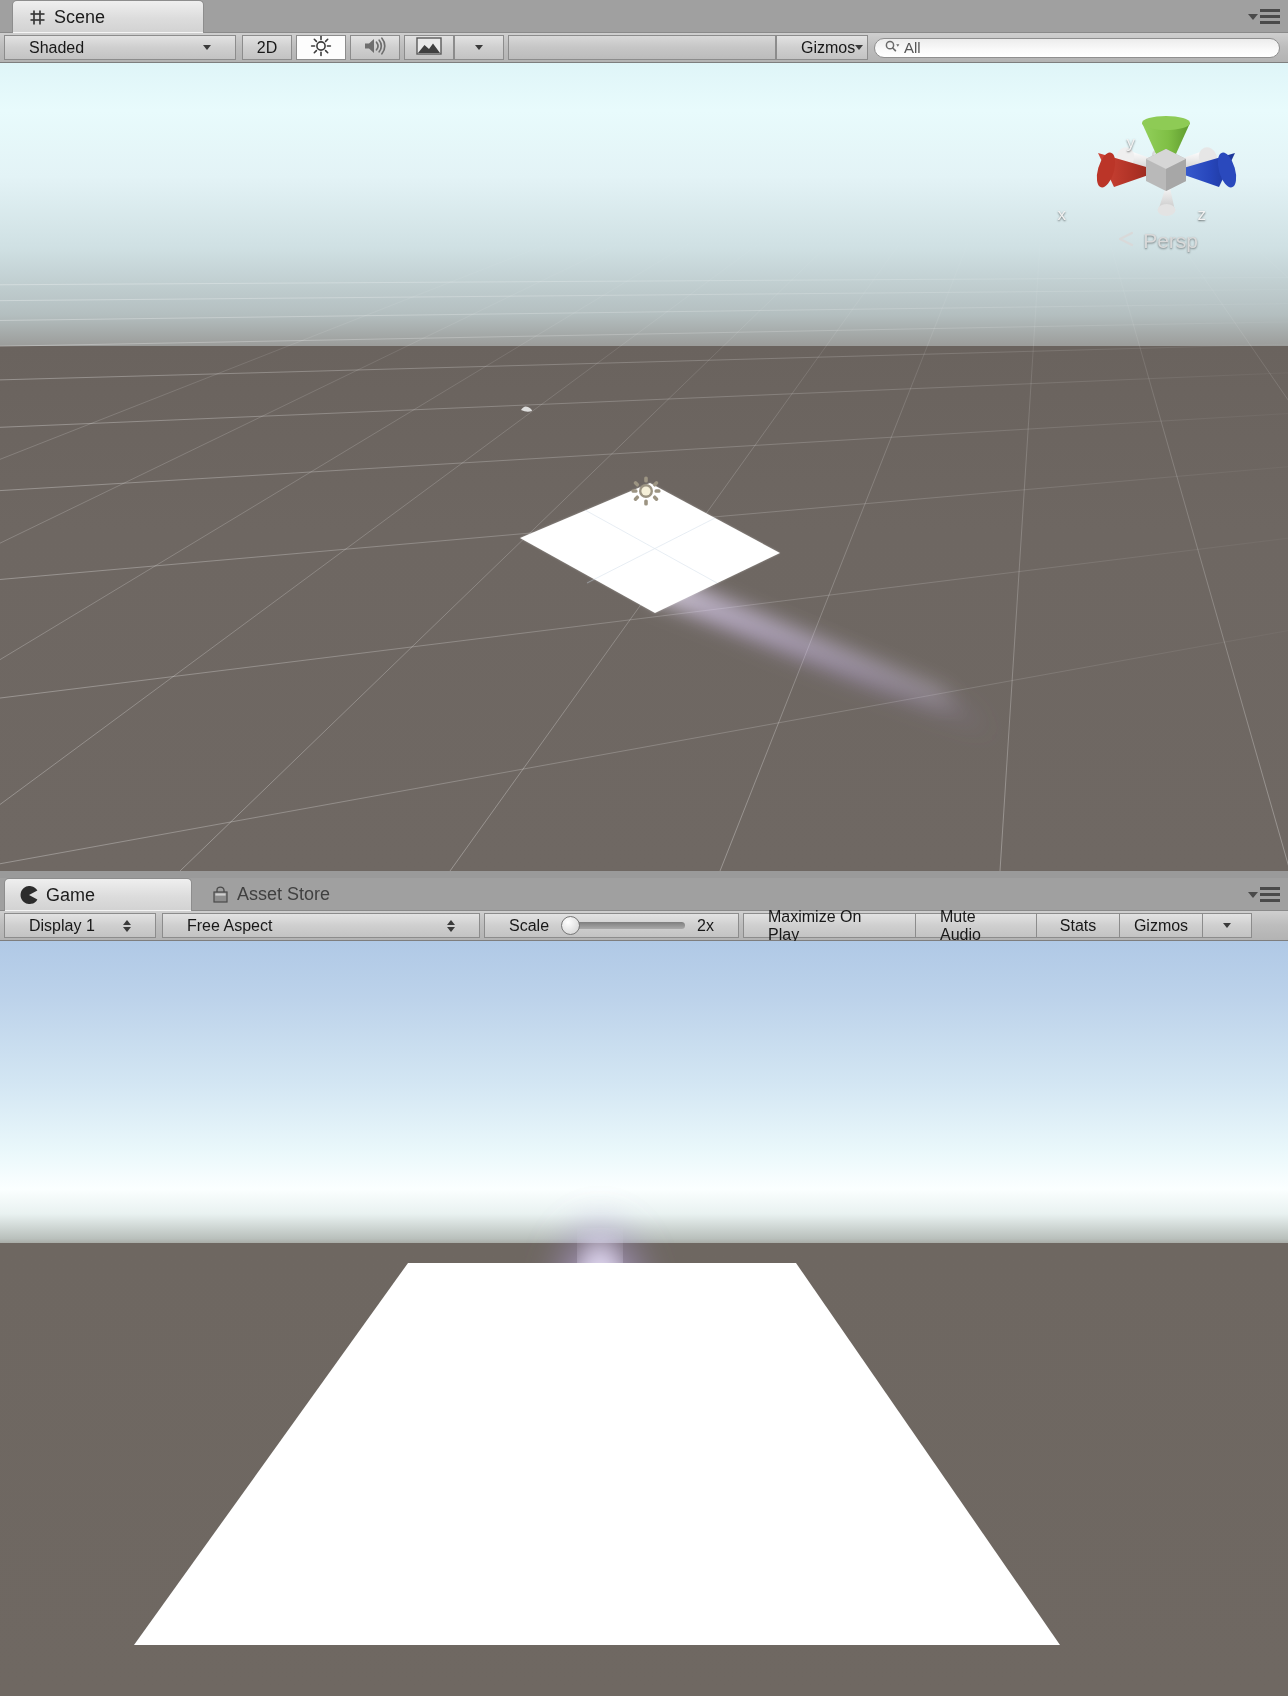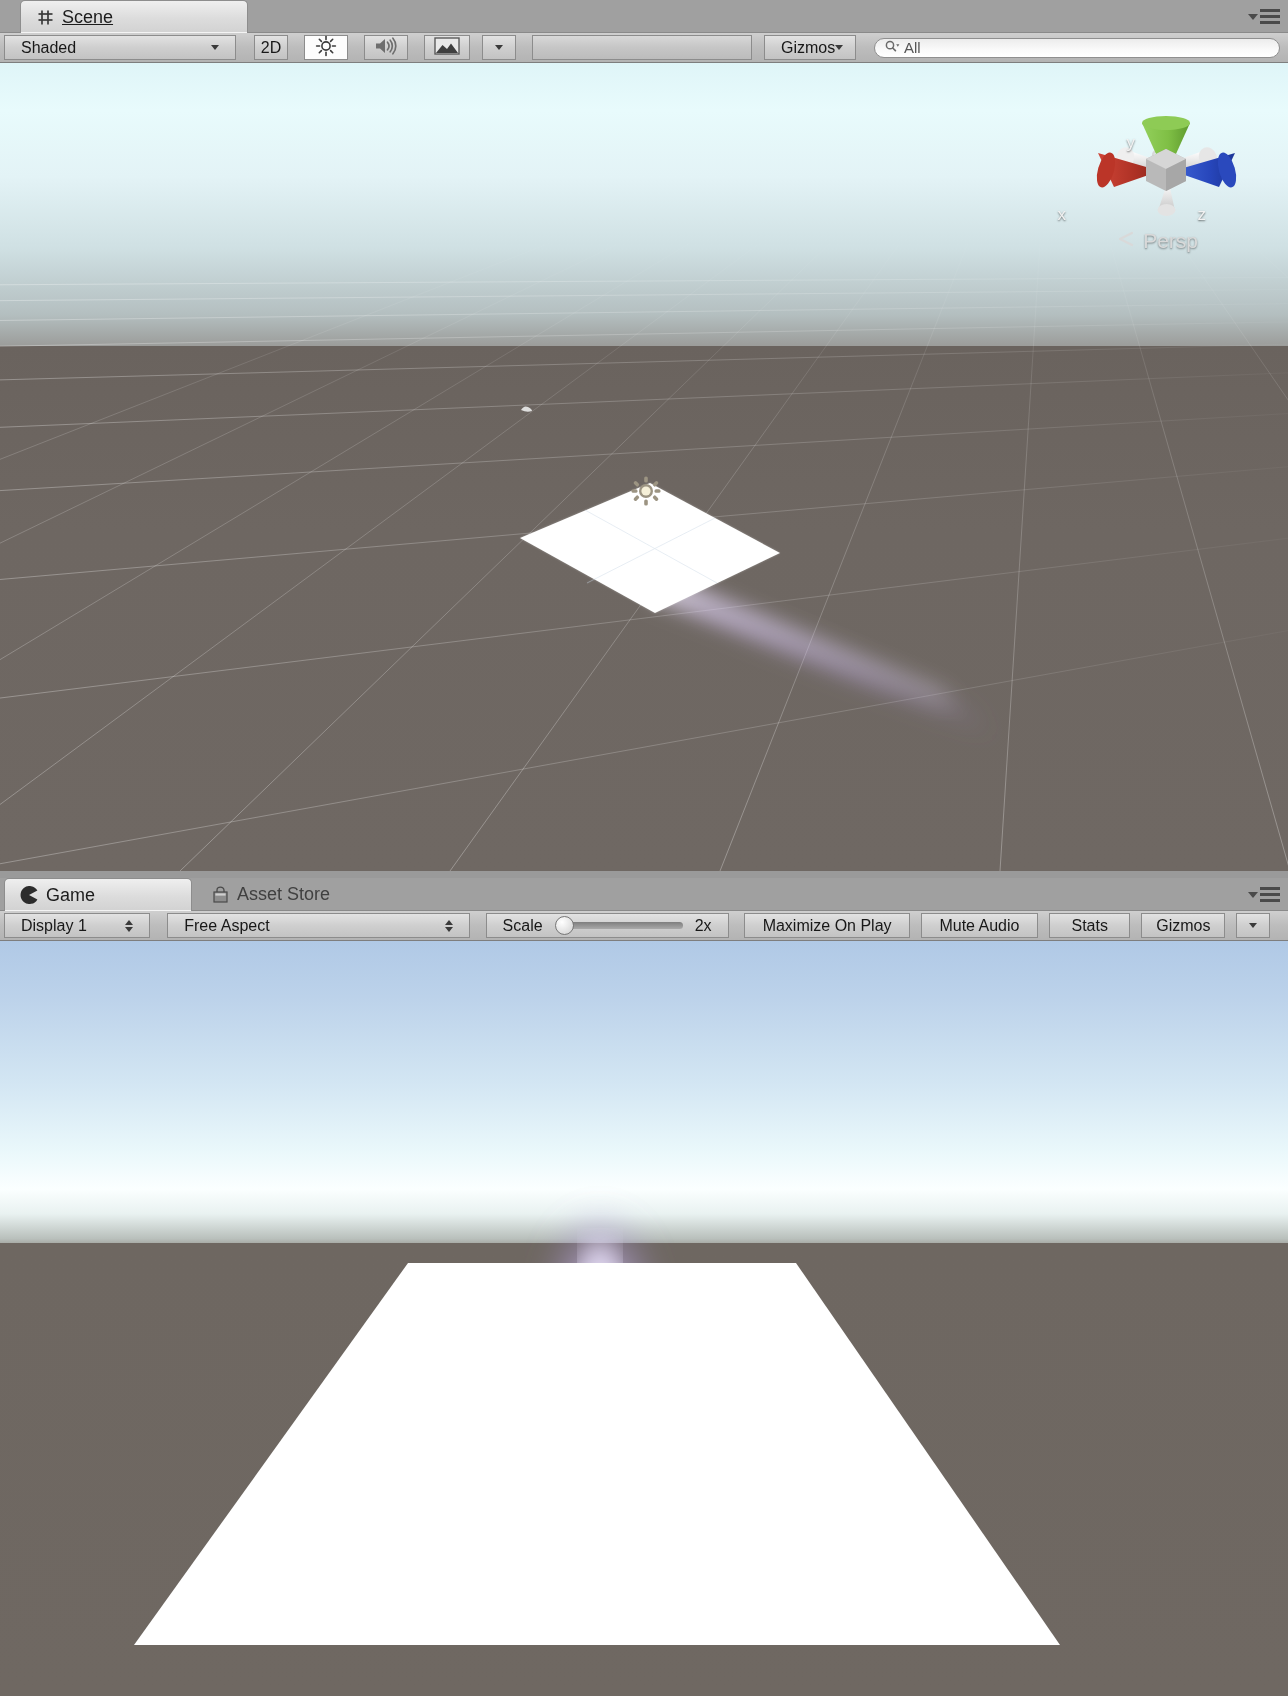--- a/index.html
+++ b/index.html
@@ -42,22 +42,22 @@
 
   
   .toolbar {
     display: flex; align-items: stretch; height: 30px;
     background: linear-gradient(180deg,#cfcfcf 0%,#bdbdbd 48%,#b3b3b3 100%);
     border-bottom: 1px solid #7e7e7e;
   }
   .tb-cell {
     display: flex; align-items: center;
     background: linear-gradient(180deg,#e2e2e2 0%,#cfcfcf 50%,#c3c3c3 100%);
-    border: 1px solid #8c8c8c; margin: 2px 12px 2px 0;
-    font-size: 16px; color: #181818; padding: 0 16px;
+    border: 1px solid #8c8c8c; margin: 2px 0 2px 0;
+    font-size: 16px; color: #181818; padding: 0 24px;
     position: relative;
   }
   .tb-cell.flat { background: linear-gradient(180deg,#d8d8d8 0%,#c6c6c6 50%,#bcbcbc 100%); }
   .tb-cell.active-white { background: #fdfdfd; }
   .tb-gap { width: 6px; }
   .tb-spacer { flex: 1; }
   .caret-down { width:0;height:0;border-left:4px solid transparent;border-right:4px solid transparent;border-top:5px solid #3a3a3a; }
   .stepper { display:flex; flex-direction:column; gap:2px; align-items:center; }
   .stepper .up { width:0;height:0;border-left:4px solid transparent;border-right:4px solid transparent;border-bottom:5px solid #3a3a3a; }
   .stepper .dn { width:0;height:0;border-left:4px solid transparent;border-right:4px solid transparent;border-top:5px solid #3a3a3a; }
@@ -109,21 +109,21 @@
   .splitter { height:6px; background:#9a9a9a; }
 </style>
 </head>
 <body>
 
 <div class="app">
 
   <div style="position:absolute;left:0;top:0;width:1288px;height:872px;">
 
     <div class="tabbar">
-      <div class="tab active" style="left:20px;width:228px;text-decoration:underline;">
+      <div class="tab active" style="left:12px;width:192px;">
         <span class="tab-icon">
           <svg width="17" height="17" viewBox="0 0 17 17">
             <g stroke="#3a3a3a" stroke-width="1.7">
               <line x1="5" y1="1.5" x2="5" y2="15.5"></line>
               <line x1="11" y1="1.5" x2="11" y2="15.5"></line>
               <line x1="1.5" y1="5" x2="15.5" y2="5"></line>
               <line x1="1.5" y1="11" x2="15.5" y2="11"></line>
             </g>
           </svg>
         </span>

